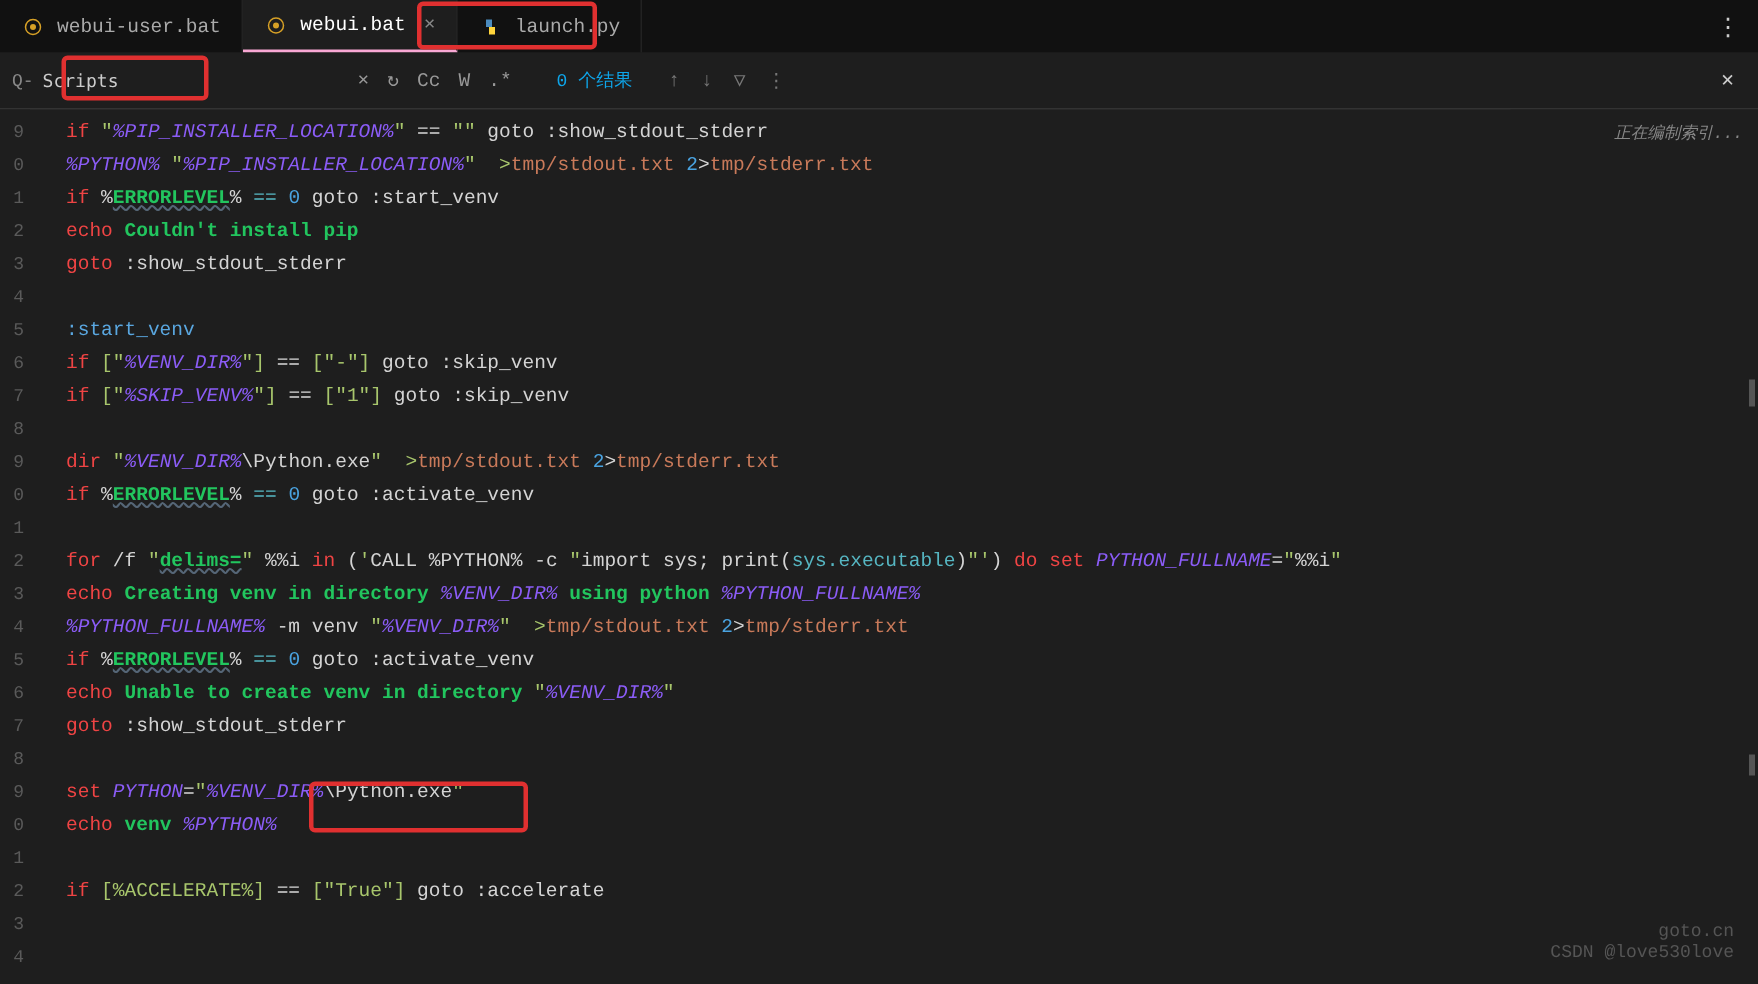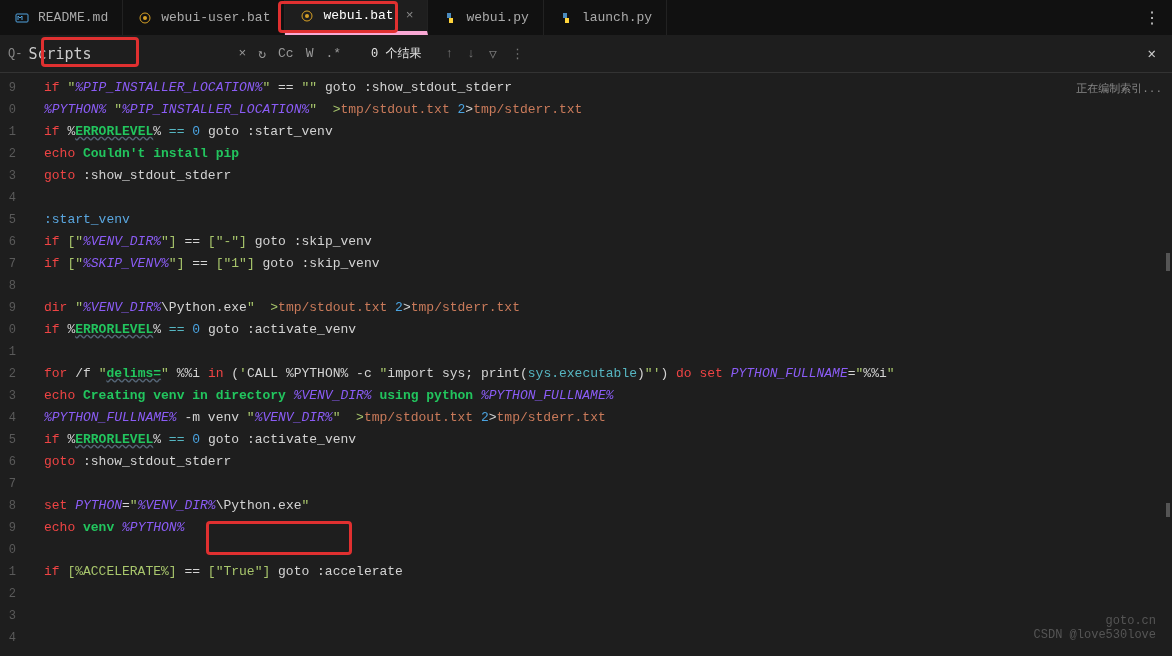--- a/index.html
+++ b/index.html
@@ -26,21 +26,21 @@
   padding: 0 14px;
   height: 35px;
   gap: 8px;
   color: #aaa;
   cursor: pointer;
   border-right: 1px solid #222;
 }
 .tab.active {
   color: #fff;
   background: #1e1e1e;
-  border-bottom: 4px solid #f9a8d4;
+  border-bottom: 2px solid #f9a8d4;
 }
 .tab .icon { width: 16px; height: 16px; display: inline-flex; align-items: center; justify-content: center; }
 .tab .close { color: #888; font-size: 13px; margin-left: 4px; }
 .more-dots {
   margin-left: auto;
   padding: 0 12px;
   color: #ccc;
   cursor: pointer;
   font-size: 16px;
 }
@@ -53,32 +53,32 @@
   border-bottom: 1px solid #333;
   padding: 0 8px;
   position: relative;
 }
 .search-prefix { color: #888; font-size: 12px; margin-right: 6px; }
 .search-input {
   background: transparent;
   border: none;
   color: #ccc;
   font-family: Consolas, monospace;
-  font-size: 15px;
+  font-size: 12px;
   width: 200px;
   outline: none;
 }
 .search-options {
   display: flex;
   gap: 12px;
   align-items: center;
   color: #999;
   margin-left: 10px;
 }
-.result-count { color: #e5e5e5; margin-left: 30px; font-size: 12px; }
+.result-count { color: #0ea5e9; margin-left: 30px; font-size: 12px; }
 .search-nav {
   display: flex;
   gap: 14px;
   align-items: center;
   color: #777;
   margin-left: 24px;
 }
 .search-close {
   margin-left: auto;
   color: #ccc;
@@ -109,21 +109,21 @@
 }
 .line { height: 22px; line-height: 22px; white-space: pre; }
 .minimap {
   width: 165px;
   background: #1e1e1e;
   position: relative;
 }
 .minimap .indexing {
   position: absolute;
   top: 8px; right: 10px;
-  color: #888; font-size: 11px;
+  color: #888; font-size: 11px; font-style: italic;
 }
 .minimap .thumb {
   position: absolute;
   right: 2px;
   width: 4px;
   background: #555;
 }
 
 .kw { color: #ef4444; }
 .var { color: #8b5cf6; font-style: italic; }
@@ -154,53 +154,35 @@
   line-height: 14px;
 }
 </style>
 </head>
 <body>
 
 <div class="tabbar">
   <div class="tab">
     <span class="icon">
       <svg width="14" height="14" viewBox="0 0 14 14">
-          <rect x="1" y="3" width="12" height="8" rx="1" fill="none" stroke="#51a3e0"></rect>
-          <path d="M3 9V5l2 2 2-2v4" stroke="#51a3e0" fill="none"></path>
-        </svg>
-    </span>
-    <span>README.md</span>
-  </div>
-  <div class="tab">
-    <span class="icon">
-      <svg width="14" height="14" viewBox="0 0 14 14">
           <circle cx="7" cy="7" r="5" fill="none" stroke="#d6a026"></circle>
           <circle cx="7" cy="7" r="2" fill="#d6a026"></circle>
         </svg>
     </span>
     <span>webui-user.bat</span>
   </div>
   <div class="tab active">
     <span class="icon">
       <svg width="14" height="14" viewBox="0 0 14 14">
           <circle cx="7" cy="7" r="5" fill="none" stroke="#d6a026"></circle>
           <circle cx="7" cy="7" r="2" fill="#d6a026"></circle>
         </svg>
     </span>
     <span>webui.bat</span>
     <span class="close">×</span>
-  </div>
-  <div class="tab">
-    <span class="icon">
-      <svg width="14" height="14" viewBox="0 0 14 14">
-          <path d="M4 2h4v5H4z" fill="#4b8bbe"></path>
-          <path d="M6 7h4v5H6z" fill="#ffd43b"></path>
-        </svg>
-    </span>
-    <span>webui.py</span>
   </div>
   <div class="tab">
     <span class="icon">
       <svg width="14" height="14" viewBox="0 0 14 14">
           <path d="M4 2h4v5H4z" fill="#4b8bbe"></path>
           <path d="M6 7h4v5H6z" fill="#ffd43b"></path>
         </svg>
     </span>
     <span>launch.py</span>
   </div>
@@ -268,20 +250,21 @@
 <div class="line"><span class="kw">if </span><span class="str">["</span><span class="var">%VENV_DIR%</span><span class="str">"]</span><span class="wht"> == </span><span class="str">["-"]</span><span class="wht"> goto :skip_venv</span></div>
 <div class="line"><span class="kw">if </span><span class="str">["</span><span class="var">%SKIP_VENV%</span><span class="str">"]</span><span class="wht"> == </span><span class="str">["1"]</span><span class="wht"> goto :skip_venv</span></div>
 <div class="line"></div>
 <div class="line"><span class="kw">dir </span><span class="str">"</span><span class="var">%VENV_DIR%</span><span class="wht">\Python.exe</span><span class="str">"  &gt;</span><span class="path">tmp/stdout.txt</span><span class="num"> 2</span><span class="wht">&gt;</span><span class="path">tmp/stderr.txt</span></div>
 <div class="line"><span class="kw">if </span><span class="wht">%</span><span class="err"><u>ERRORLEVEL</u></span><span class="wht">%</span><span class="op"> == </span><span class="num">0</span><span class="wht"> goto :activate_venv</span></div>
 <div class="line"></div>
 <div class="line"><span class="kw">for </span><span class="wht">/f </span><span class="str">"</span><span class="err"><u>delims=</u></span><span class="str">"</span><span class="wht"> %%i </span><span class="kw">in </span><span class="wht">(</span><span class="str">'</span><span class="wht">CALL %PYTHON% -c </span><span class="str">"</span><span class="wht">import sys; print</span><span class="wht">(</span><span class="fn">sys.executable</span><span class="wht">)</span><span class="str">"</span><span class="str">'</span><span class="wht">)</span><span class="kw"> do set </span><span class="var">PYTHON_FULLNAME</span><span class="wht">=</span><span class="str">"</span><span class="wht">%%i</span><span class="str">"</span></div>
 <div class="line"><span class="kw">echo </span><span class="err">Creating venv in directory </span><span class="var">%VENV_DIR%</span><span class="err"> using python </span><span class="var">%PYTHON_FULLNAME%</span></div>
 <div class="line"><span class="var">%PYTHON_FULLNAME%</span><span class="wht"> -m venv </span><span class="str">"</span><span class="var">%VENV_DIR%</span><span class="str">"  &gt;</span><span class="path">tmp/stdout.txt</span><span class="num"> 2</span><span class="wht">&gt;</span><span class="path">tmp/stderr.txt</span></div>
 <div class="line"><span class="kw">if </span><span class="wht">%</span><span class="err"><u>ERRORLEVEL</u></span><span class="wht">%</span><span class="op"> == </span><span class="num">0</span><span class="wht"> goto :activate_venv</span></div>
+<div class="line"><span class="kw">echo </span><span class="err">Unable to create venv in directory </span><span class="str">"</span><span class="var">%VENV_DIR%</span><span class="str">"</span></div>
 <div class="line"><span class="kw">goto </span><span class="wht">:show_stdout_stderr</span></div>
 <div class="line"></div>
 <div class="line"><span class="kw">set </span><span class="var">PYTHON</span><span class="wht">=</span><span class="str">"</span><span class="var">%VENV_DIR%</span><span class="wht">\Python.exe</span><span class="str">"</span></div>
 <div class="line"><span class="kw">echo </span><span class="err">venv </span><span class="var">%PYTHON%</span></div>
 <div class="line"></div>
 <div class="line"><span class="kw">if </span><span class="str">[%ACCELERATE%]</span><span class="wht"> == </span><span class="str">["True"]</span><span class="wht"> goto :accelerate</span></div>
 
     <div class="redbox" id="hl-py" style="left: 186px; top: 448px; width: 146px; height: 34px;"></div>
   </div>
   <div class="minimap">

